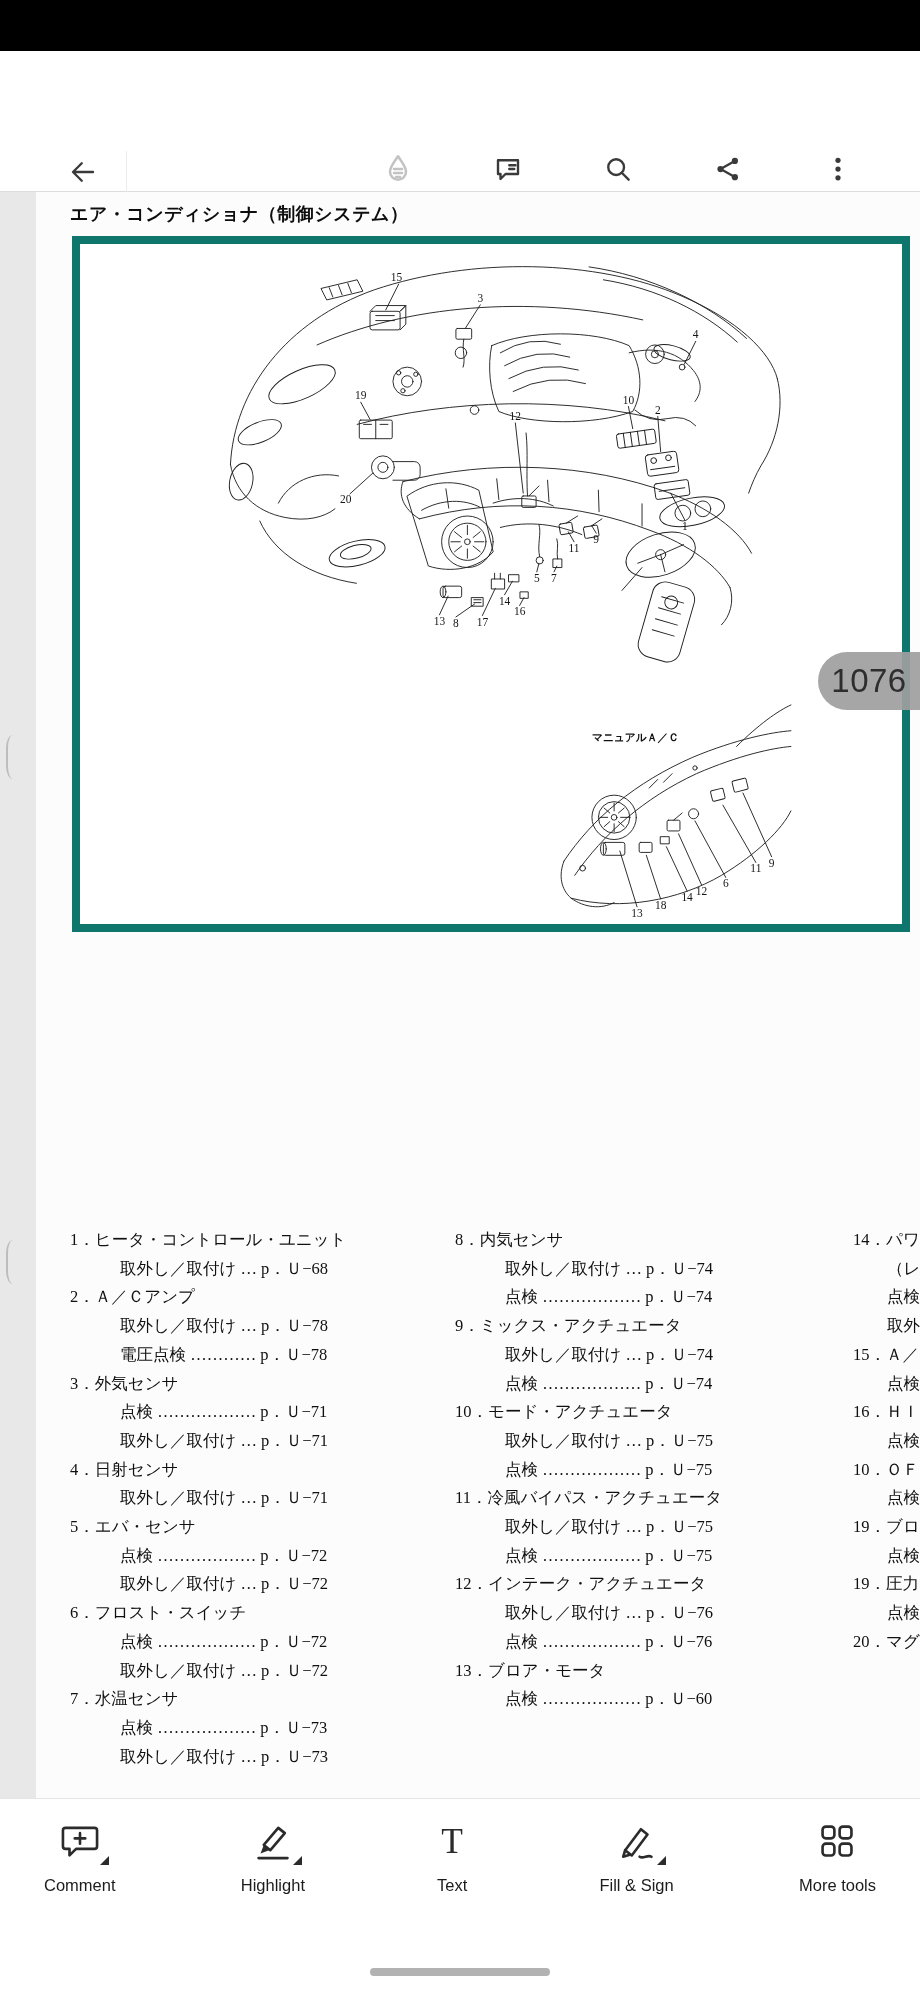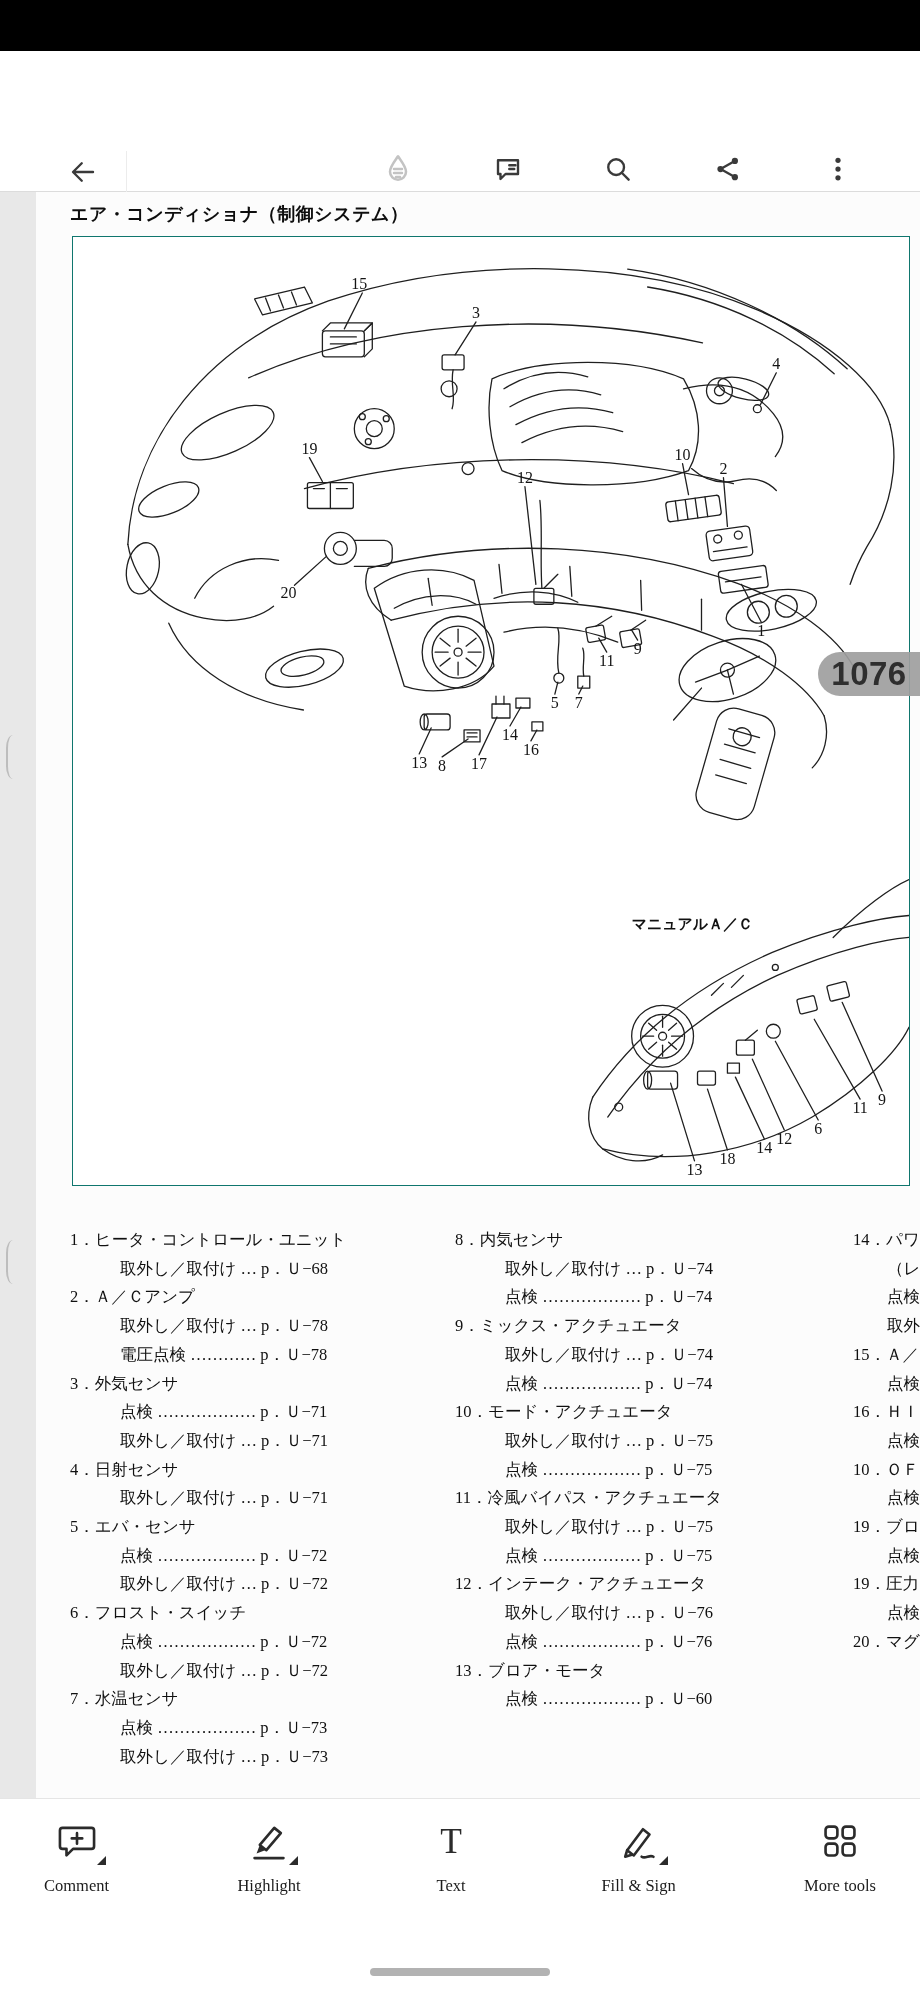--- a/index.html
+++ b/index.html
@@ -16,43 +16,43 @@
   .tb-group .tb-btn{width:44px;height:44px}
   .icon-stroke{stroke:#3a3a3a;stroke-width:1.9;fill:none;stroke-linecap:round;stroke-linejoin:round}
   .icon-fill{fill:#3a3a3a;stroke:none}
   .icon-disabled{stroke:#c3c3c3}
 
   .page{position:absolute;left:36px;top:192px;width:884px;height:1606px;background:#fcfcfc}
   .curl{position:absolute;left:6px;width:14px;height:44px;border-left:2px solid #bdbdbd;border-radius:12px/22px}
 
   .doc-title{position:absolute;left:70px;top:202px;font-size:18px;font-weight:700;color:#0d0d0d;letter-spacing:.5px;z-index:2}
 
-  .figure-box{position:absolute;left:72px;top:236px;width:838px;height:950px;border:1px solid #0f766e;background:#fff;z-index:1}
+  .figure-box{position:absolute;left:72px;top:236px;width:838px;height:696px;border:8px solid #0f766e;background:#fff;z-index:1}
   .figure-box svg{position:absolute;left:0;top:0;width:100%;height:100%}
   .art{stroke:#1f1f1f;stroke-width:1.3;fill:none;stroke-linecap:round;stroke-linejoin:round}
   .cl{font-family:"Liberation Serif","DejaVu Serif",serif;font-size:16px;fill:#141414;text-anchor:middle;stroke:none}
   .lbl{font-family:"Liberation Sans","DejaVu Sans",sans-serif;font-size:15px;font-weight:700;fill:#111;stroke:none;text-anchor:start}
 
-  .badge{position:absolute;right:0;top:652px;width:102px;height:44px;background:rgba(158,158,158,.92);border-radius:30px 0 0 30px;color:#2e2e2e;font-size:33px;font-weight:700;display:flex;align-items:center;justify-content:center;z-index:6;letter-spacing:.5px}
+  .badge{position:absolute;right:0;top:652px;width:102px;height:58px;background:rgba(158,158,158,.92);border-radius:30px 0 0 30px;color:#2e2e2e;font-size:33px;font-weight:400;display:flex;align-items:center;justify-content:center;z-index:6;letter-spacing:.5px}
 
   .parts{position:absolute;left:0;top:1226px;width:920px;font-family:"Liberation Serif","DejaVu Serif",serif;font-size:16.5px;line-height:28.7px;color:#101010;z-index:2}
   .pcol{position:absolute;top:0;white-space:nowrap}
   .c1{left:70px}.c2{left:455px}.c3{left:853px}
   .pl{white-space:nowrap}
   .s{padding-left:50px}
   .c3 .s{padding-left:34px}
 
   .bottom-bar{position:absolute;left:0;top:1798px;width:920px;height:195px;background:#fff;border-top:1px solid #e5e5e5;display:flex;justify-content:space-between;padding:20px 44px 0;z-index:3}
   .tool{display:flex;flex-direction:column;align-items:center;gap:13px;position:relative;background:none;border:none;cursor:pointer}
   .ticon{position:relative;width:44px;height:44px;display:flex;align-items:center;justify-content:center}
   .ticon svg{width:42px;height:42px}
   .bicon{stroke:#2b2b2b;stroke-width:2;fill:none;stroke-linecap:round;stroke-linejoin:round}
   .bfill{fill:#2b2b2b;stroke:none}
   .corner{position:absolute;right:-7px;bottom:-2px;width:0;height:0;border-left:9px solid transparent;border-bottom:9px solid #2b2b2b}
-  .tlabel{font-size:16.5px;color:#1c1c1c;font-family:Liberation Serif, serif}
+  .tlabel{font-size:16.5px;color:#1c1c1c;font-family:Liberation Sans, sans-serif}
 
   .home-indicator{position:absolute;left:370px;top:1968px;width:180px;height:8px;border-radius:4px;background:#b2b2b2;z-index:4}
 </style>
 </head>
 <body>
 
 <div class="status-bar"></div>
 
 <div class="toolbar">
   <button class="tb-btn tb-back">

